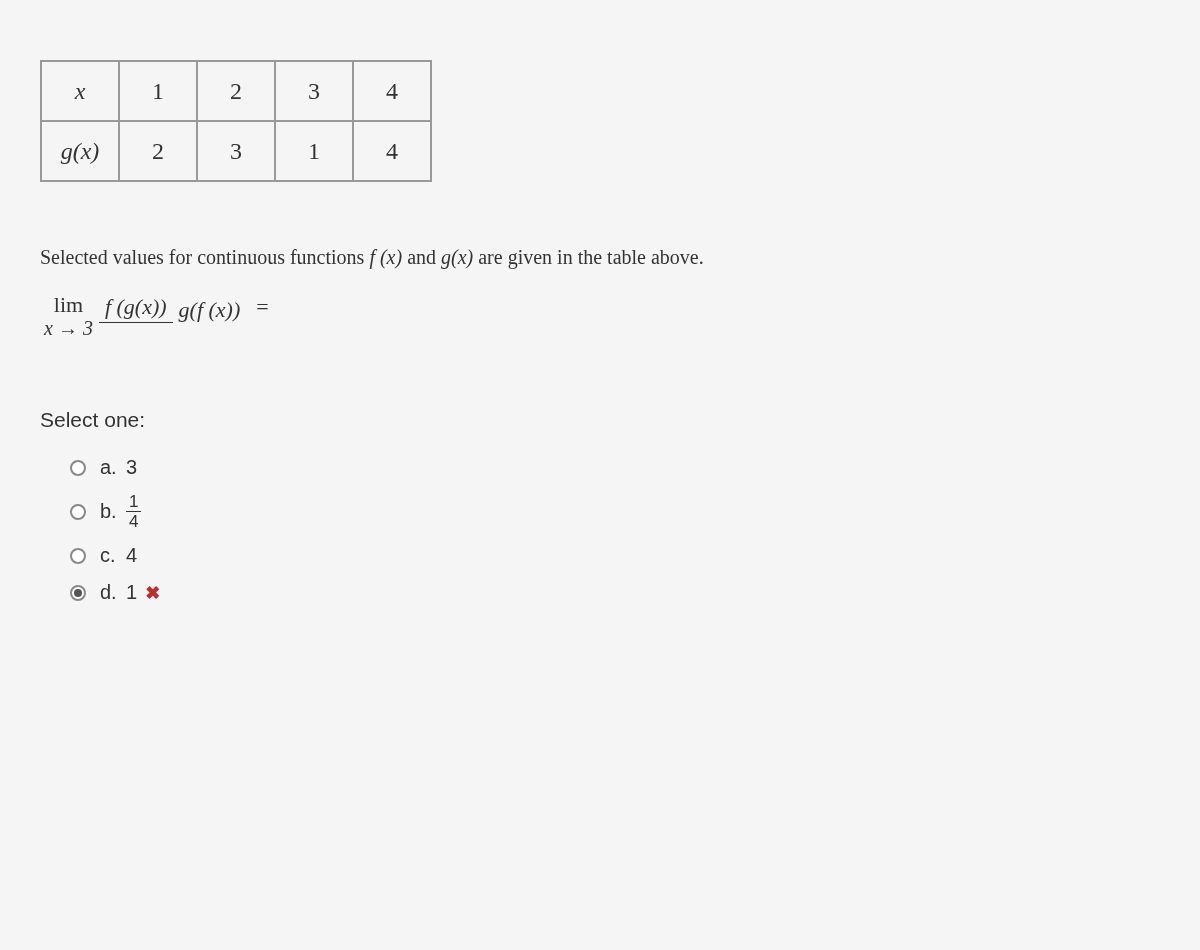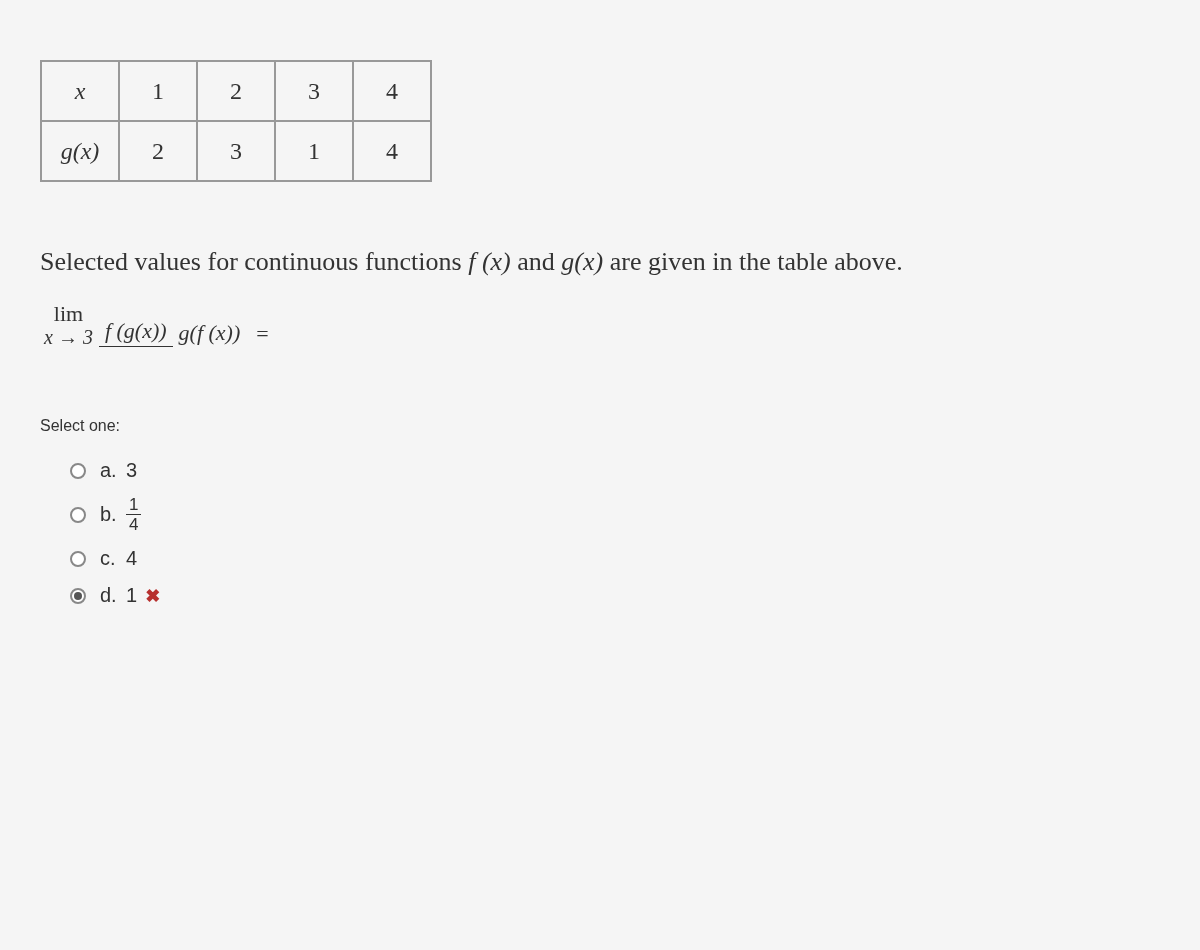--- a/index.html
+++ b/index.html
@@ -29,33 +29,33 @@
       font-size: 24px;
     }
     .data-table td.header-cell {
       font-style: italic;
     }
     .func-label {
       font-style: italic;
     }
     .question-text {
       margin-bottom: 20px;
-      font-size: 26px;
+      font-size: 20px;
       line-height: 1.5;
     }
     .func-name {
       font-style: italic;
     }
     .limit-expr {
       margin-bottom: 70px;
       padding-left: 4px;
     }
     .limit-row {
       display: inline-flex;
-      align-items: flex-end;
+      align-items: flex-start;
     }
     .lim-stack {
       display: inline-flex;
       flex-direction: column;
       align-items: center;
       line-height: 1;
       margin-right: 6px;
     }
     .lim-word {
       font-size: 22px;
@@ -78,21 +78,21 @@
     }
     .fraction .denom {
       padding: 2px 6px 0 6px;
     }
     .equals {
       margin-left: 10px;
       font-size: 22px;
     }
     .select-label {
       font-family: Arial, Helvetica, sans-serif;
-      font-size: 16px;
+      font-size: 21px;
       margin-bottom: 24px;
     }
     .options {
       padding-left: 30px;
     }
     .option-row {
       display: flex;
       align-items: center;
       margin-bottom: 14px;
       font-family: Arial, Helvetica, sans-serif;

